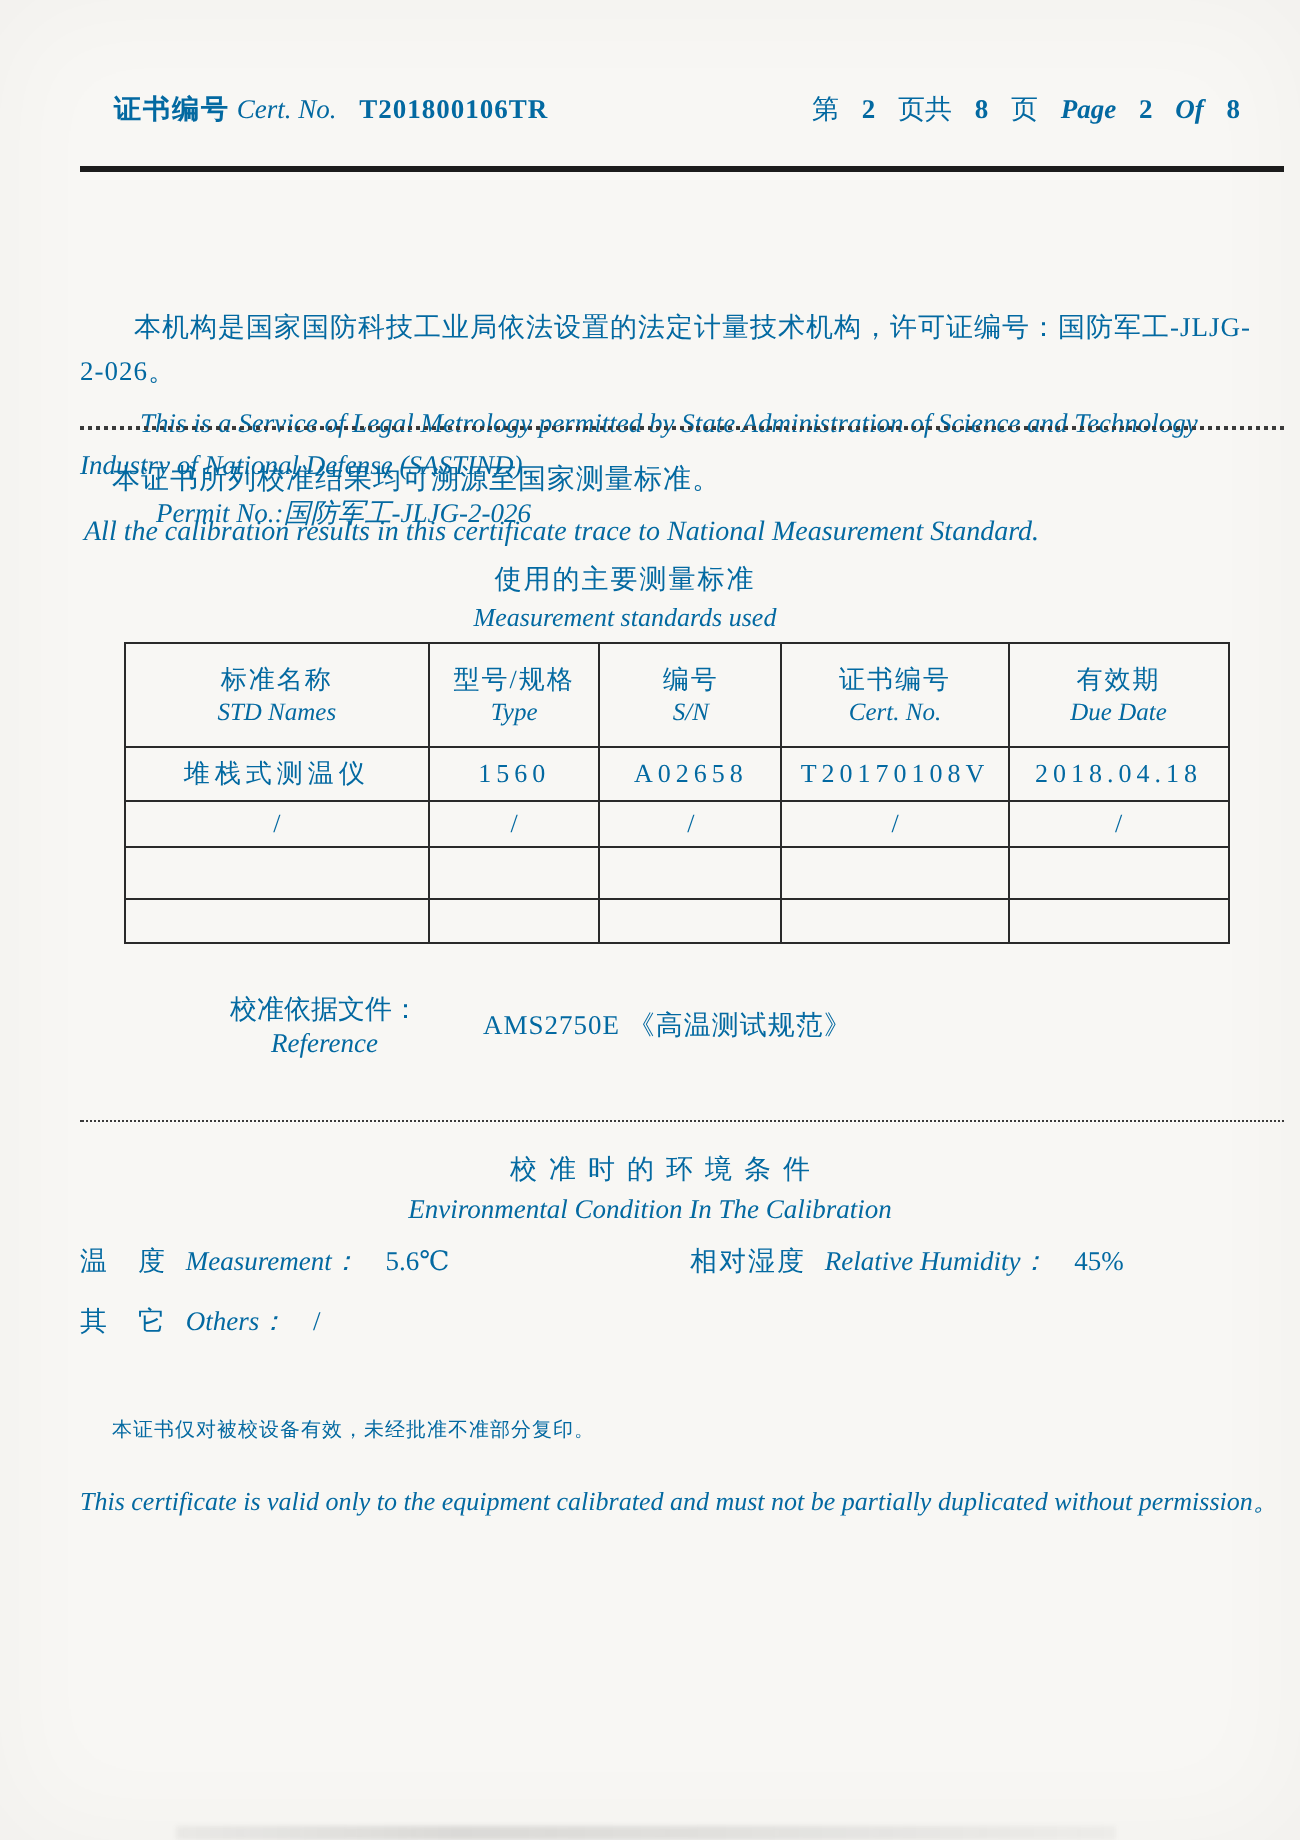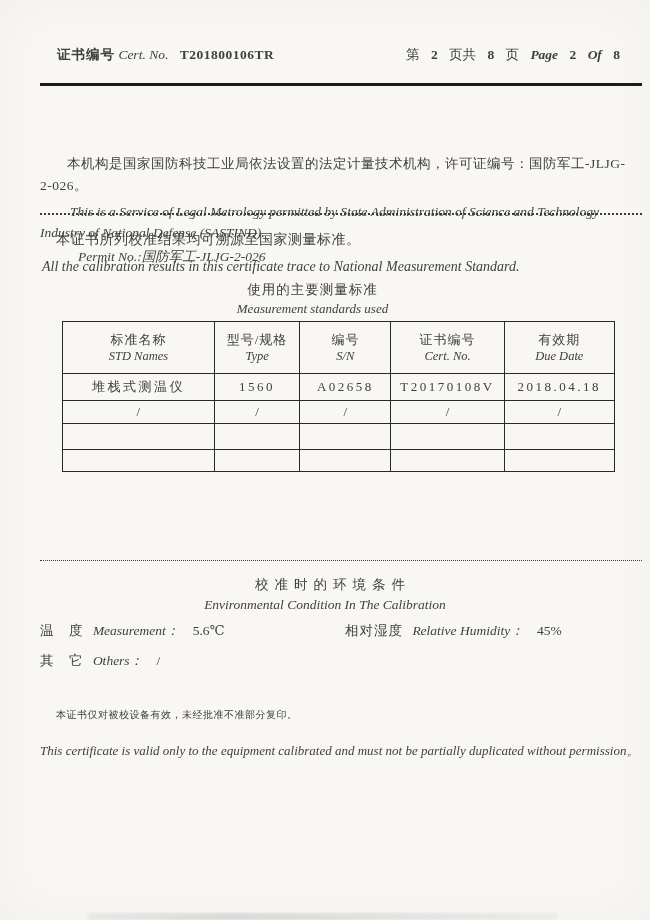--- a/index.html
+++ b/index.html
@@ -1,21 +1,21 @@
 <!DOCTYPE html>
 <html><head>
 <meta charset="utf-8">
 <style>
   html,body{margin:0;padding:0;background:#ffffff;}
   .page{
     position:relative;
     width:650px;height:920px;
     background:#f8f7f4;
     font-family:"Liberation Serif","DejaVu Serif",serif;
-    color:#404040;
+    color:#0369a1;
     overflow:hidden;
     box-shadow:inset 0 0 60px rgba(0,0,0,0.03);
   }
   .it{font-style:italic;}
   .b{font-weight:bold;}
 
   
   .hdr{position:absolute;top:46px;left:57px;right:26px;display:flex;justify-content:space-between;align-items:baseline;font-size:13.5px;}
   .hdr .zh{font-weight:bold;letter-spacing:1px;}
   .hdr .certno{margin-left:8px;font-weight:bold;letter-spacing:0.5px;}
@@ -181,20 +181,27 @@
     <tr class="r4">
       <td></td>
       <td></td>
       <td></td>
       <td></td>
       <td></td>
     </tr>
   </tbody>
     </table>
 
+  <div class="ref">
+    <div class="lbl">
+      <div>校准依据文件：</div>
+      <div class="en">Reference</div>
+    </div>
+    <div class="val">AMS2750E 《高温测试规范》</div>
+  </div>
 
   <div class="rule-dashed"></div>
 
   <div class="env-title">
     <div class="zh">校准时的环境条件</div>
     <div class="en">Environmental Condition In The Calibration</div>
   </div>
 
   <div class="env-row t-row">
     <span class="lblzh">温　度</span>

